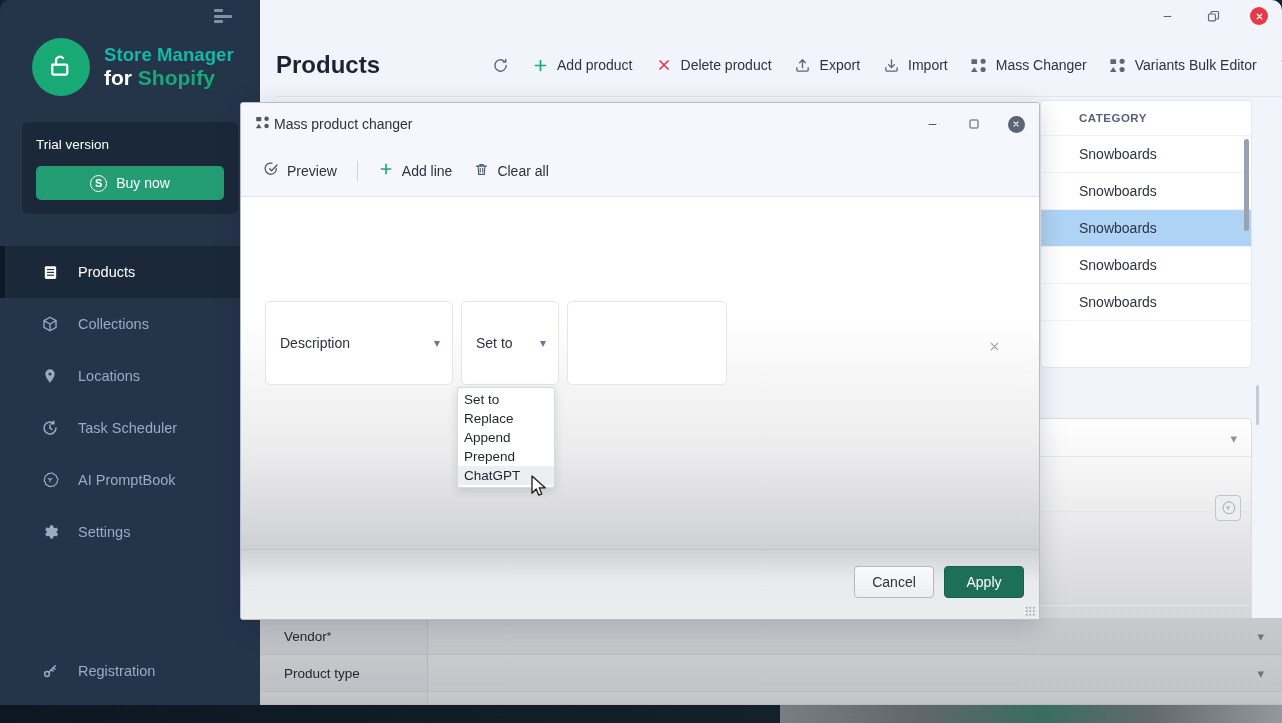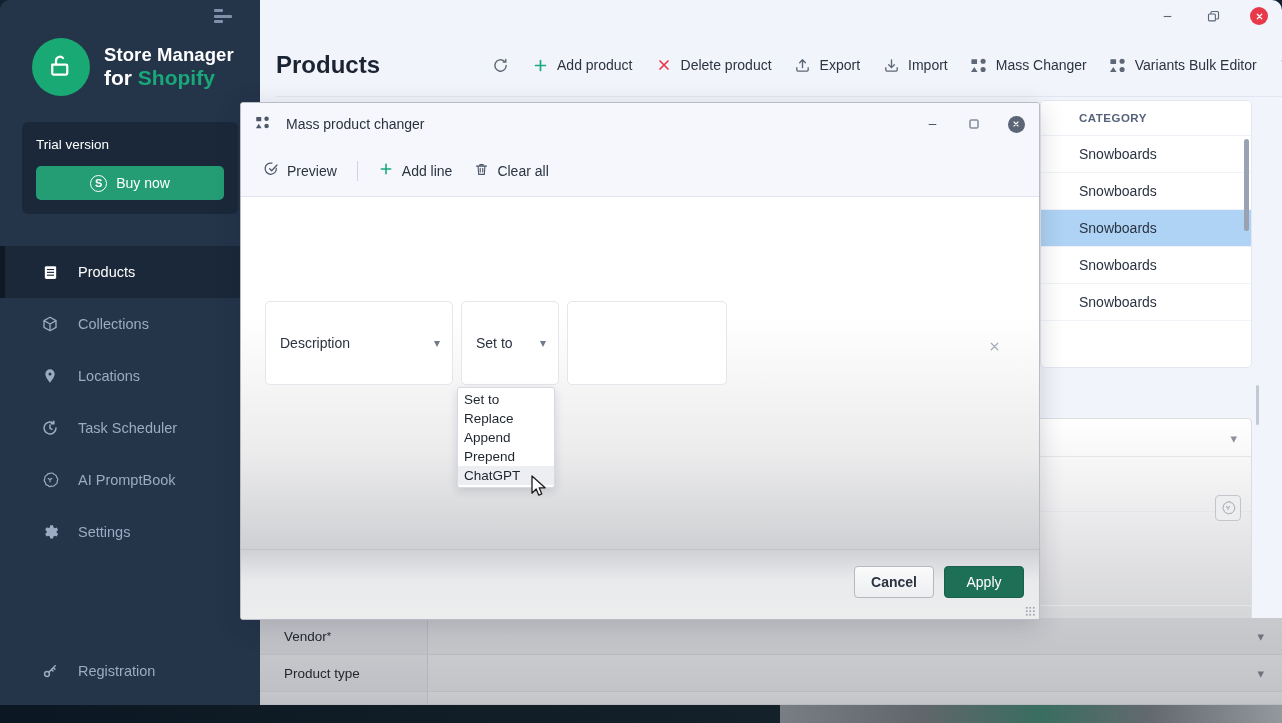--- a/index.html
+++ b/index.html
@@ -38,21 +38,21 @@
   .hamburger i:nth-child(2){ width: 18px; }
   .hamburger i:nth-child(3){ width: 9px; }
 
   .brand { position: absolute; left: 32px; top: 38px; display: flex; align-items: center; gap: 14px; }
   .brand-logo {
     width: 58px; height: 58px; border-radius: 50%;
     background: #19a974;
     display:flex; align-items:center; justify-content:center;
   }
   .brand-text { line-height: 1.12; }
-  .brand-line1 { font-size: 18.5px; font-weight: 700; color: #ffffff; letter-spacing: .1px; }
+  .brand-line1 { font-size: 18.5px; font-weight: 700; color: #14b8a6; letter-spacing: .1px; }
   .brand-line2 { font-size: 21px; font-weight: 700; color: #ffffff; }
   .brand-line2 .shop { color: #18a87a; }
 
   .trial-card {
     position: absolute; left: 22px; top: 122px; width: 216px; height: 92px;
     background: #1b283a; border-radius: 6px;
   }
   .trial-label { position:absolute; left:14px; top:15px; font-size: 13.5px; font-weight: 400; color:#ffffff; }
   .buy-btn {
     position:absolute; left:14px; top:44px; width: 188px; height: 34px;
@@ -176,21 +176,21 @@
     border: 1px solid #b9bcc4;
     border-radius: 3px;
     box-shadow: 0 6px 26px rgba(20,30,50,.18);
     overflow:hidden;
     display:flex; flex-direction:column;
   }
   .modal-titlebar {
     height: 42px; background:#f5f7fc; display:flex; align-items:center;
     padding-left: 14px; flex: 0 0 42px; position: relative;
   }
-  .modal-title { margin-left: 16px; font-size: 14px; color:#2a3240; }
+  .modal-title { margin-left: 4px; font-size: 14px; color:#2a3240; }
   .modal-wins { position:absolute; right: 2px; top:0; height: 42px; display:flex; align-items:center; }
   .mwin {
     width: 42px; height: 42px; display:flex; align-items:center; justify-content:center;
     color:#4d5768; cursor:pointer;
   }
   .mclose-circle {
     width: 17px; height:17px; border-radius:50%; background:#5b6575;
     display:flex; align-items:center; justify-content:center; color:#fff; font-size:11px; line-height:1;
   }
   .modal-toolbar {
@@ -249,21 +249,20 @@
     background: linear-gradient(180deg,#d0d1d4 0%, #e9eaec 45%, #eceded 100%);
     position:relative;
     border-top: 1px solid #c3c4c8;
   }
   .btn-cancel {
     position:absolute; right: 105px; top: 16px; width: 80px; height: 32px;
     background: linear-gradient(180deg,#fbfbfc 0%, #eceef0 100%);
     border:1px solid #b5b8be; border-radius:4px;
     font-size: 14px; color:#2b3240; cursor:pointer;
     font-family: "Liberation Sans", sans-serif;
-    font-weight: bold;
   }
   .btn-apply {
     position:absolute; right: 15px; top: 16px; width: 80px; height: 32px;
     background:#1d7055; border:1px solid #176248; border-radius:4px;
     font-size: 14px; color:#ffffff; cursor:pointer;
     font-family: "Liberation Sans", sans-serif;
   }
   .resize-grip {
     position:absolute; right: 4px; bottom: 3px; width: 10px; height: 10px;
     background-image:

